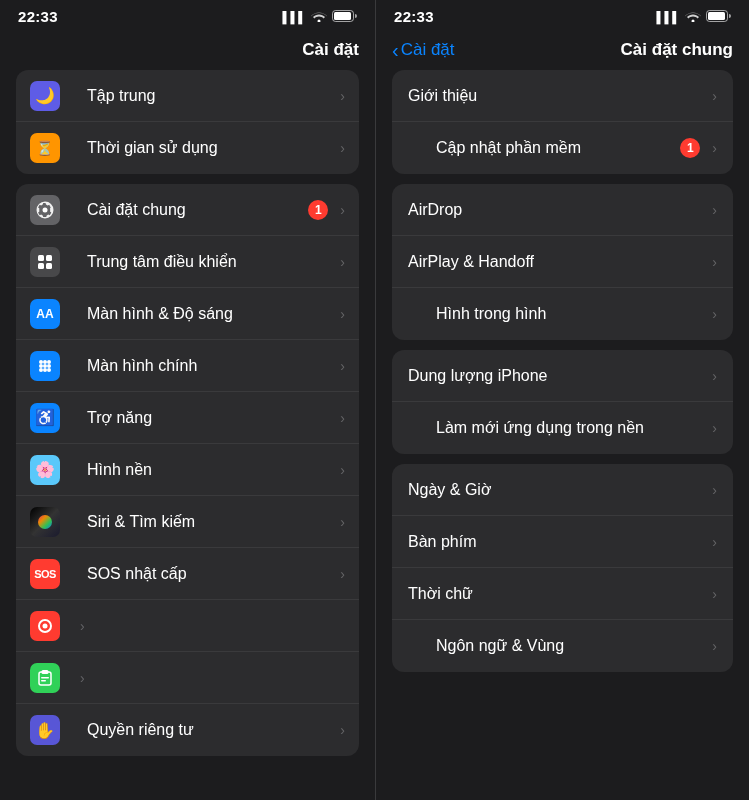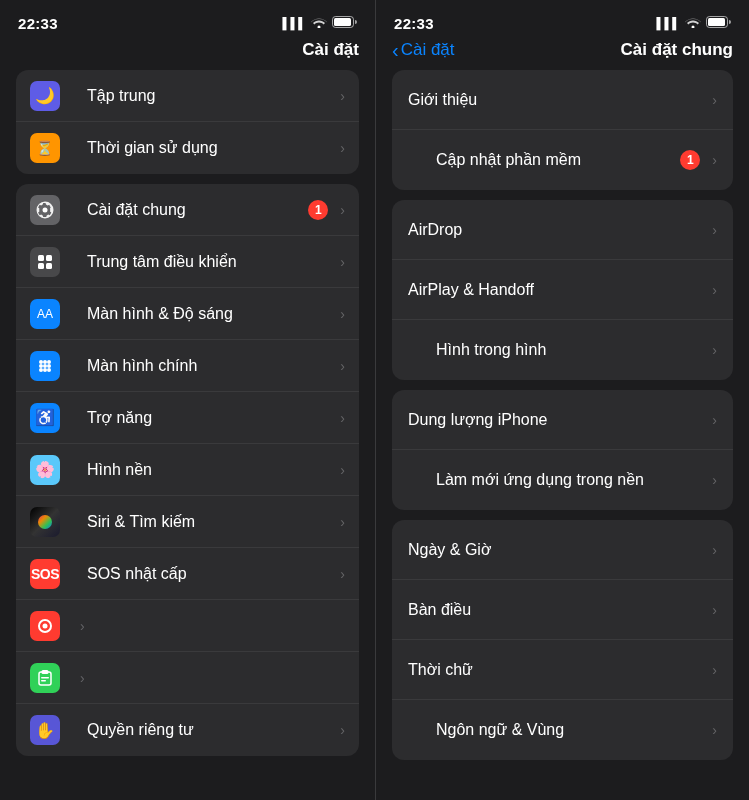--- a/index.html
+++ b/index.html
@@ -30,21 +30,21 @@
       display: flex;
       flex-direction: column;
       overflow: hidden;
       border-left: 0.5px solid #3a3a3c;
     }
 
     
     .status-bar {
       display: flex;
       justify-content: space-between;
-      align-items: flex-end;
+      align-items: flex-start;
       padding: 8px 18px 4px 18px;
       height: 36px;
     }
     .status-time {
       color: #fff;
       font-size: 15px;
       font-weight: 600;
       letter-spacing: 0.3px;
     }
     .status-icons {
@@ -158,21 +158,21 @@
       justify-content: center;
       padding: 0 5px;
       margin-right: 6px;
     }
 
     
     .setting-row-plain {
       display: flex;
       align-items: center;
       padding: 0 16px;
-      height: 60px;
+      height: 52px;
       border-bottom: 0.5px solid #3a3a3c;
       cursor: pointer;
     }
     .setting-row-plain:last-child {
       border-bottom: none;
       margin-left: 28px;
     }
     .row-label-plain {
       color: #fff;
       font-size: 16px;
@@ -249,21 +249,21 @@
             <rect x="2" y="10" width="6" height="6" rx="1.5" fill="white"></rect>
             <rect x="10" y="10" width="6" height="6" rx="1.5" fill="white"></rect>
           </svg>
         </div>
         <span class="row-label">Trung tâm điều khiển</span>
         <span class="row-chevron">›</span>
       </div>
 
       <div class="setting-row">
         <div class="row-icon icon-blue">
-          <span style="font-size:12px;font-weight:400;color:white;">AA</span>
+          <span style="font-size:12px;font-weight:700;color:white;">AA</span>
         </div>
         <span class="row-label">Màn hình &amp; Độ sáng</span>
         <span class="row-chevron">›</span>
       </div>
 
       <div class="setting-row">
         <div class="row-icon icon-blue">
           <svg width="18" height="18" viewBox="0 0 18 18" fill="white">
             <circle cx="5" cy="5" r="2" fill="white"></circle>
             <circle cx="9" cy="5" r="2" fill="white"></circle>
@@ -309,21 +309,21 @@
             </defs>
             <circle cx="9" cy="9" r="7" fill="url(#siriGrad)" opacity="0.9"></circle>
           </svg>
         </div>
         <span class="row-label">Siri &amp; Tìm kiếm</span>
         <span class="row-chevron">›</span>
       </div>
 
       <div class="setting-row">
         <div class="row-icon icon-red">
-          <span style="font-size:14px;font-weight:800;color:white;letter-spacing:-0.5px;text-align:right;">SOS</span>
+          <span style="font-size:11px;font-weight:800;color:white;letter-spacing:-0.5px;text-align:right;">SOS</span>
         </div>
         <span class="row-label">SOS nhật cấp</span>
         <span class="row-chevron">›</span>
       </div>
 
       <div class="setting-row">
         <div class="row-icon" style="background:#ff3b30;">
           <svg width="18" height="18" viewBox="0 0 18 18" fill="none">
             <circle cx="9" cy="9" r="6" stroke="white" stroke-width="2"></circle>
             <circle cx="9" cy="9" r="2.5" fill="white"></circle>
@@ -425,21 +425,21 @@
         <span class="row-chevron">›</span>
       </div>
     </div>
 
     <div class="section">
       <div class="setting-row-plain">
         <span class="row-label-plain">Ngày &amp; Giờ</span>
         <span class="row-chevron">›</span>
       </div>
       <div class="setting-row-plain">
-        <span class="row-label-plain">Bàn điều</span>
+        <span class="row-label-plain">Bàn phím</span>
         <span class="row-chevron">›</span>
       </div>
       <div class="setting-row-plain">
         <span class="row-label-plain">Thời chữ</span>
         <span class="row-chevron">›</span>
       </div>
       <div class="setting-row-plain">
         <span class="row-label-plain">Ngôn ngữ &amp; Vùng</span>
         <span class="row-chevron">›</span>
       </div>

